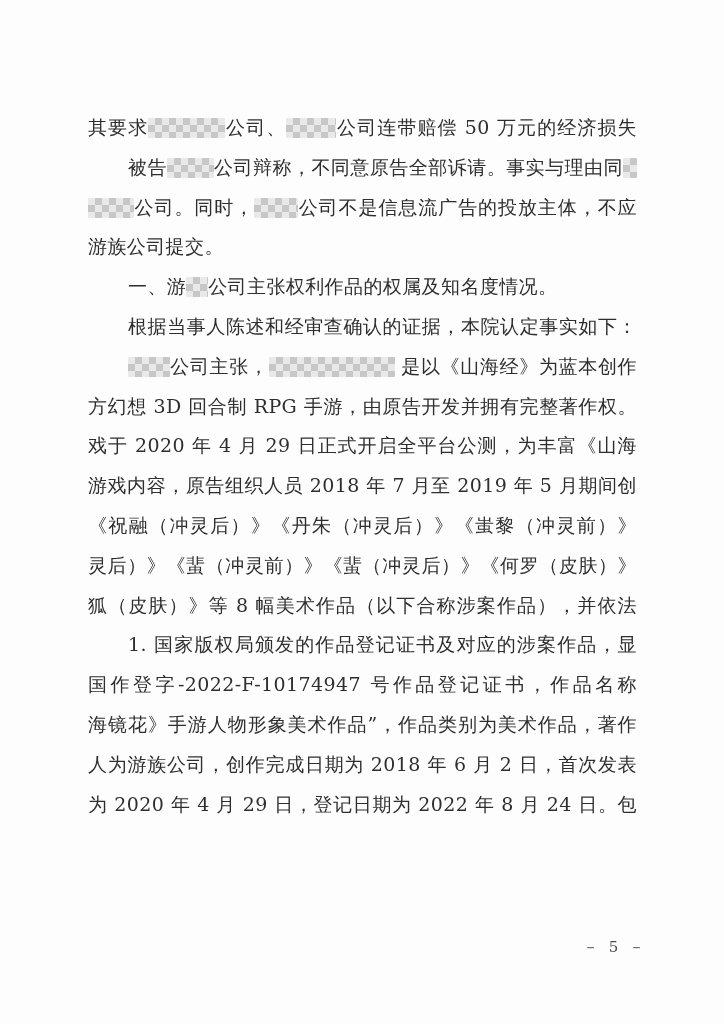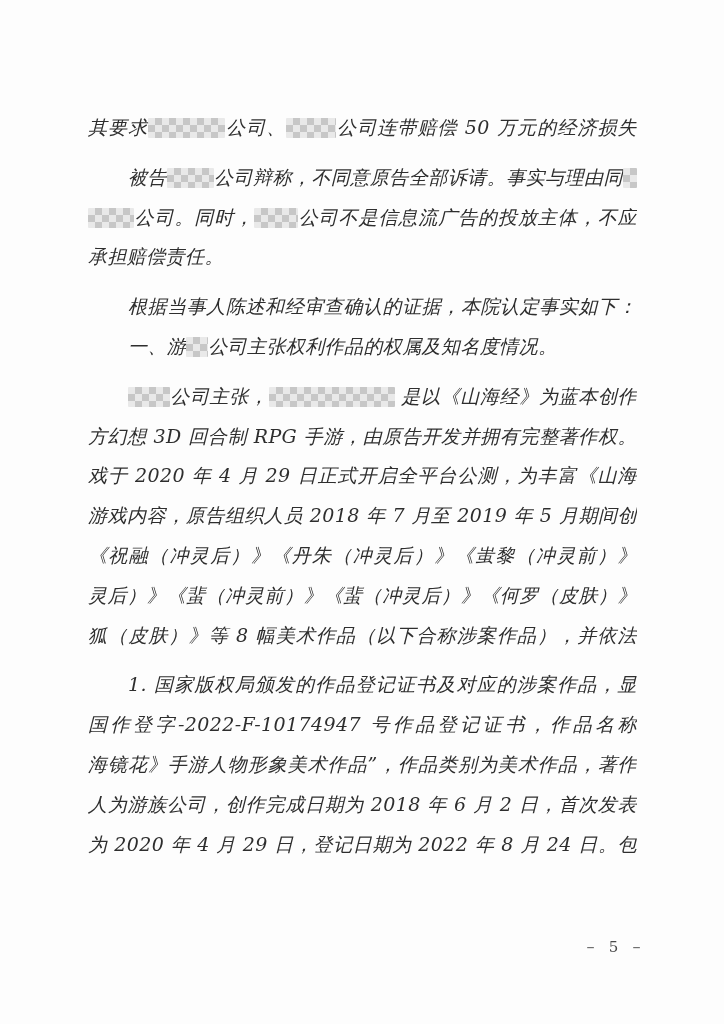--- a/index.html
+++ b/index.html
@@ -34,25 +34,23 @@
     text-align: justify;
     text-align-last: justify;
     overflow: hidden;
   }
   .line.indent {
     padding-left: 40px;
   }
   .line.j.indent {
     padding-left: 40px;
     width: 509px;
-    margin-top: 10px;
   }
   .txt {
     letter-spacing: 0.4px;
-    font-style: italic;
   }
   .redact {
     display: inline-block;
     height: 20px;
     vertical-align: -4px;
     background: repeating-conic-gradient(#c2c2c2 0% 25%, #e7e7e7 0% 50%);
     background-size: 14px 14px;
     border-radius: 1px;
     opacity: 0.9;
   }
@@ -69,23 +67,23 @@
   }
 </style>
 </head>
 <body>
 
 <div class="page">
   <div class="doc-body">
       <div class="line j"><span class="txt">其要求</span><span class="redact" style="width: 77px;"></span><span class="txt">公司、</span><span class="redact" style="width: 50px;"></span><span class="txt">公司连带赔偿 50 万元的经济损失及合理</span></div>
       <div class="line indent j"><span class="txt">被告</span><span class="redact" style="width: 47px;"></span><span class="txt">公司辩称，不同意原告全部诉请。事实与理由同</span><span class="redact" style="width: 14px;"></span></div>
       <div class="line j"><span class="redact" style="width: 46px;"></span><span class="txt">公司。同时，</span><span class="redact" style="width: 44px;"></span><span class="txt">公司不是信息流广告的投放主体，不应该</span></div>
-      <div class="line"><span class="txt">承担赔偿责任。</span></div>
+      <div class="line"><span class="txt">游族公司提交。</span></div>
+      <div class="line indent"><span class="txt">一、游</span><span class="redact" style="width: 22px;"></span><span class="txt">公司主张权利作品的权属及知名度情况。</span></div>
       <div class="line indent j"><span class="txt">根据当事人陈述和经审查确认的证据，本院认定事实如下：</span></div>
-      <div class="line indent"><span class="txt">一、游</span><span class="redact" style="width: 22px;"></span><span class="txt">公司主张权利作品的权属及知名度情况。</span></div>
       <div class="line indent j"><span class="redact" style="width: 42px;"></span><span class="txt">公司主张，</span><span class="redact" style="width: 126px;"></span><span class="txt"> 是以《山海经》为蓝本创作的东</span></div>
       <div class="line j"><span class="txt">方幻想 3D 回合制 RPG 手游，由原告开发并拥有完整著作权。该游</span></div>
       <div class="line j"><span class="txt">戏于 2020 年 4 月 29 日正式开启全平台公测，为丰富《山海镜花》</span></div>
       <div class="line j"><span class="txt">游戏内容，原告组织人员 2018 年 7 月至 2019 年 5 月期间创作出</span></div>
       <div class="line j"><span class="txt">《祝融（冲灵后）》《丹朱（冲灵后）》《蚩黎（冲灵前）》《蚩黎（冲</span></div>
       <div class="line j"><span class="txt">灵后）》《蜚（冲灵前）》《蜚（冲灵后）》《何罗（皮肤）》及《九尾</span></div>
       <div class="line j"><span class="txt">狐（皮肤）》等 8 幅美术作品（以下合称涉案作品），并依法拥有</span></div>
       <div class="line indent j"><span class="txt">1. 国家版权局颁发的作品登记证书及对应的涉案作品，显示：</span></div>
       <div class="line j"><span class="txt">国作登字-2022-F-10174947 号作品登记证书，作品名称为“《山</span></div>
       <div class="line j"><span class="txt">海镜花》手游人物形象美术作品”，作品类别为美术作品，著作权</span></div>

